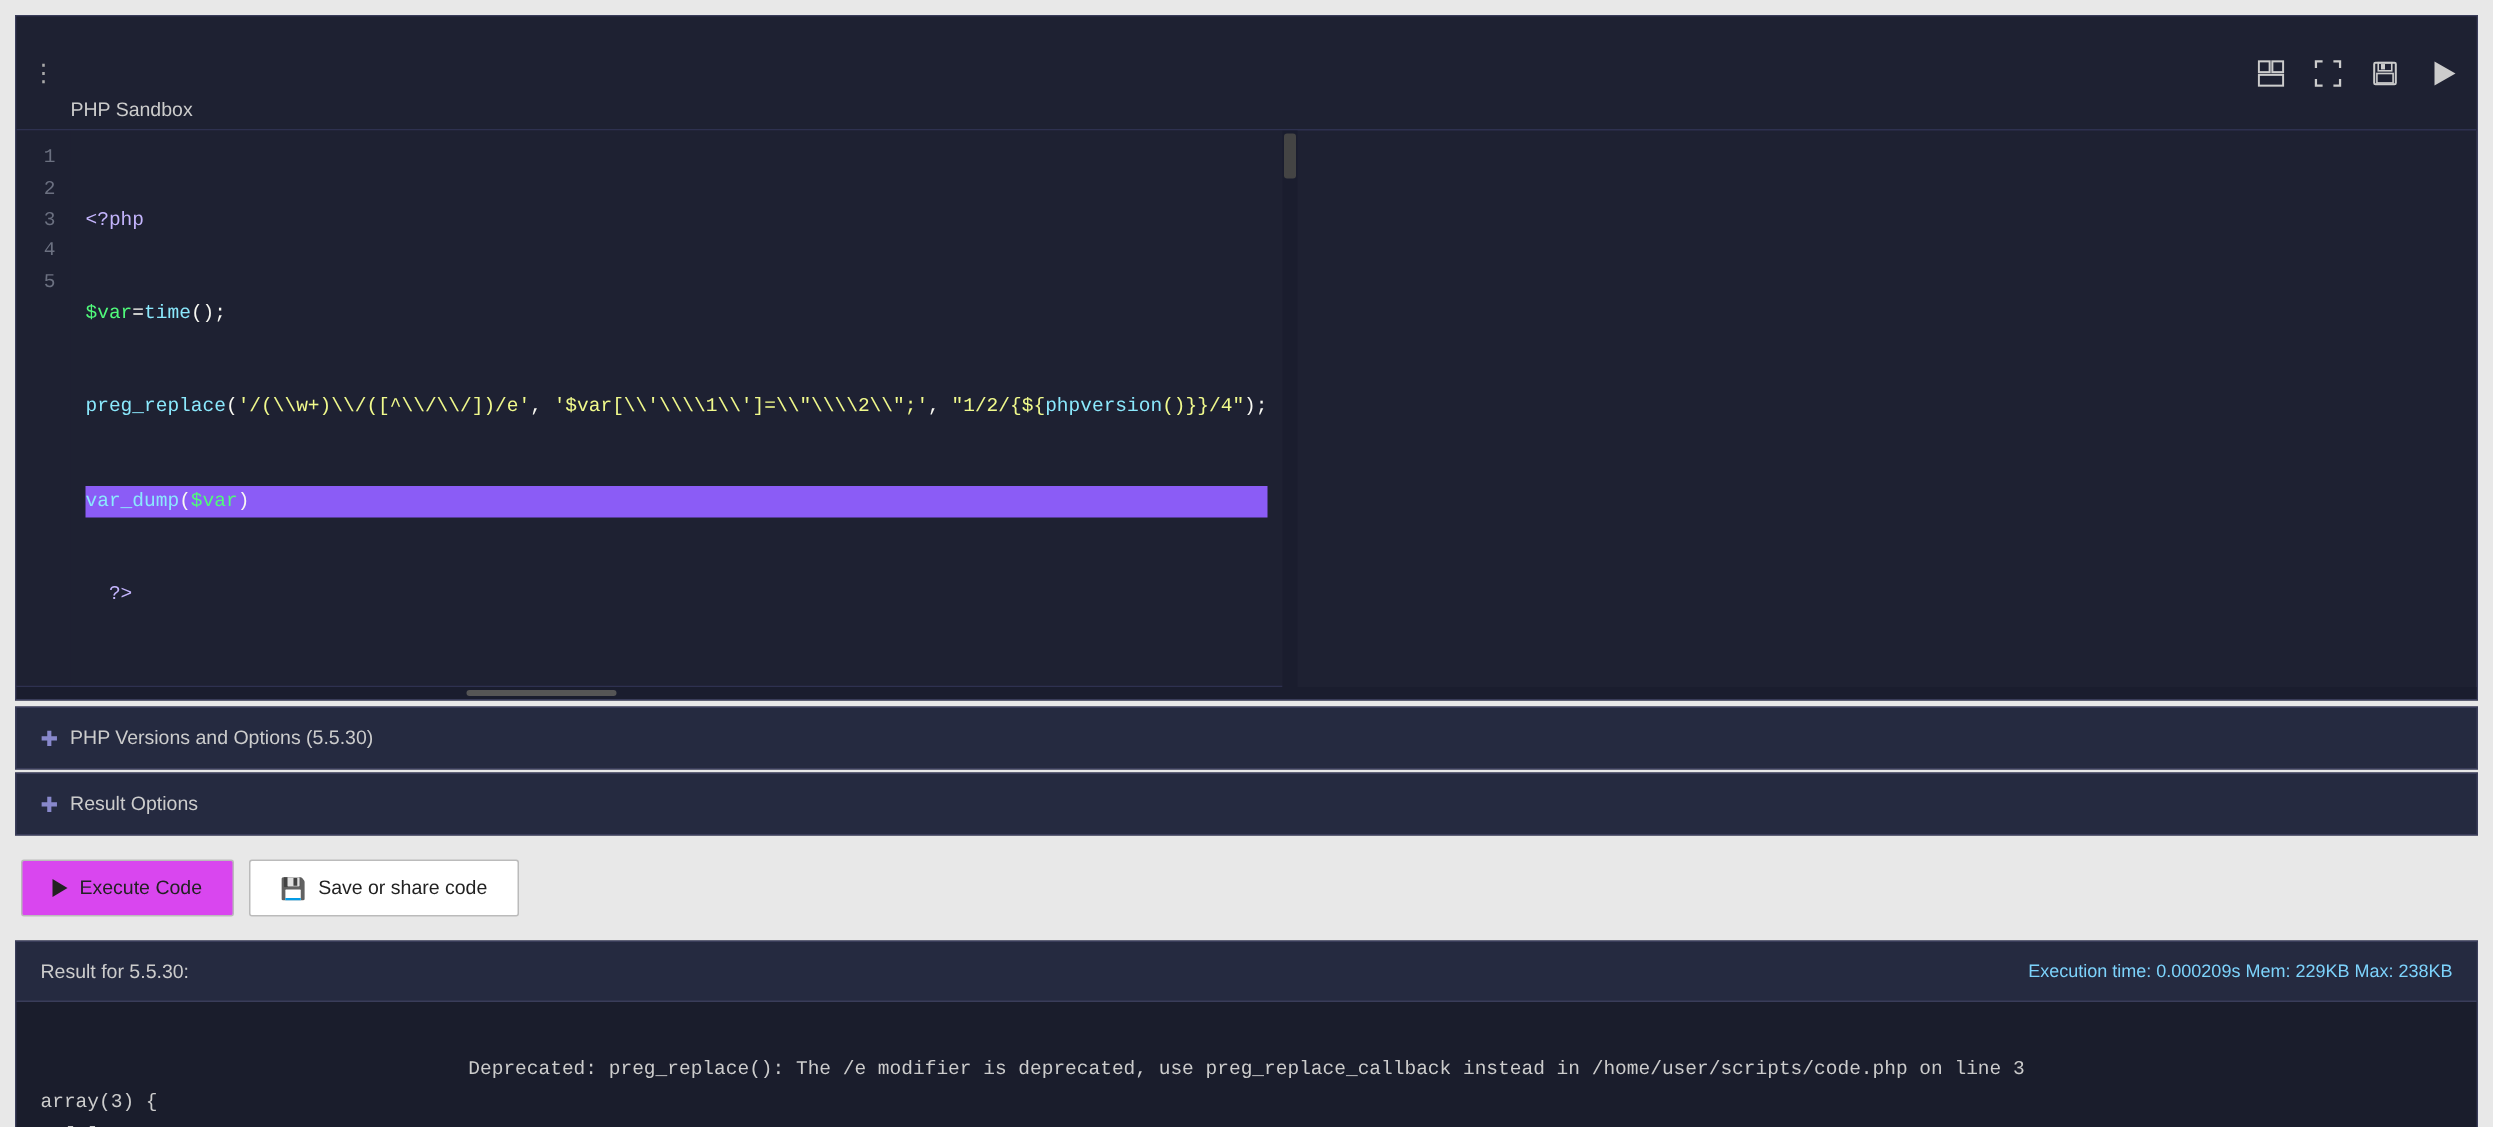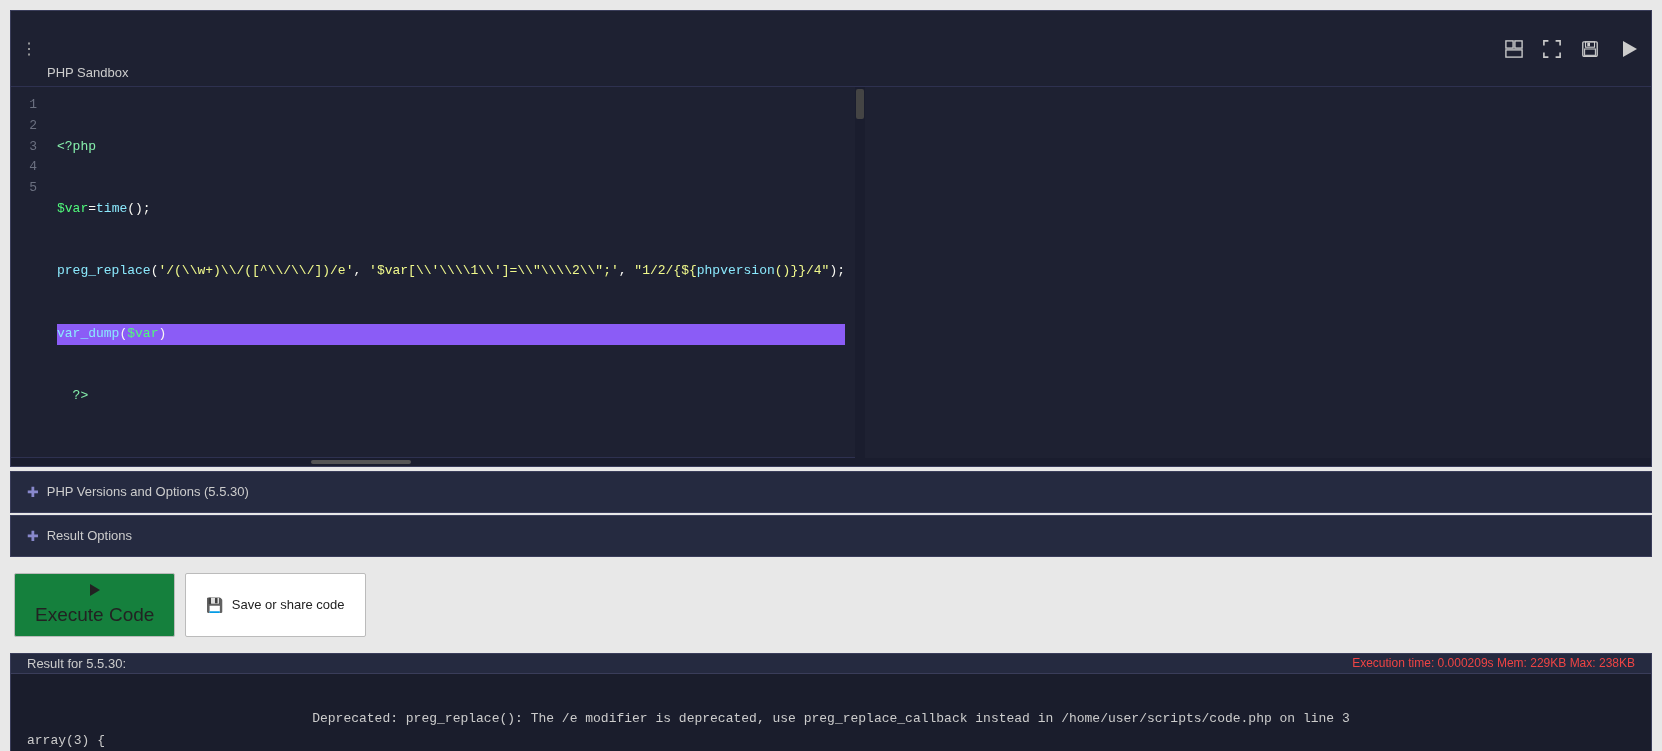--- a/index.html
+++ b/index.html
@@ -123,21 +123,21 @@
       display: block;
       font-family: 'Courier New', Courier, monospace;
     }
 
     .code-line.highlighted {
       background: #8b5cf6;
     }
     .var { color: #50fa7b; }
     .fn { color: #8be9fd; }
     .str { color: #f1fa8c; }
-    .tag { color: #86efac; }
+    .tag { color: #c4b5fd; }
     .plain { color: #f8f8f2; }
 
     
     .code-area::-webkit-scrollbar { height: 6px; }
     .code-area::-webkit-scrollbar-thumb { background: #444; }
 
     
     .scrollbar-area {
       height: 8px;
       background: #1a1d2e;
@@ -175,32 +175,31 @@
 
     
     .action-buttons {
       display: flex;
       gap: 10px;
       margin: 16px 0;
       padding: 0 4px;
     }
 
     .btn-execute {
-      background: #15803d;
+      background: #d946ef;
       border: 1px solid #bbb;
       color: #222;
       padding: 10px 20px;
-      font-size: 19px;
+      font-size: 13px;
       font-family: Arial, sans-serif;
       cursor: pointer;
       display: flex;
       align-items: center;
       gap: 8px;
       border-radius: 2px;
-      flex-direction: column;
     }
 
     .btn-execute .play-icon {
       width: 0;
       height: 0;
       border-top: 6px solid transparent;
       border-bottom: 6px solid transparent;
       border-left: 10px solid #222;
     }
 
@@ -224,35 +223,35 @@
 
     
     .result-section {
       background: #252a40;
       border: 1px solid #3a3d5a;
       margin-top: 4px;
     }
 
     .result-header {
       background: #252a40;
-      padding: 2px 16px;
+      padding: 12px 16px;
       display: flex;
       justify-content: space-between;
       align-items: center;
       border-bottom: 1px solid #3a3d5a;
     }
 
     .result-title {
       color: #ccc;
       font-family: Arial, sans-serif;
       font-size: 13px;
     }
 
     .result-meta {
-      color: #ef4444;
+      color: #7dd3fc;
       font-family: Arial, sans-serif;
       font-size: 12px;
     }
 
     .result-body {
       background: #1a1d2c;
       padding: 12px 16px;
       font-family: 'Courier New', Courier, monospace;
       font-size: 13px;
       color: #ccc;

